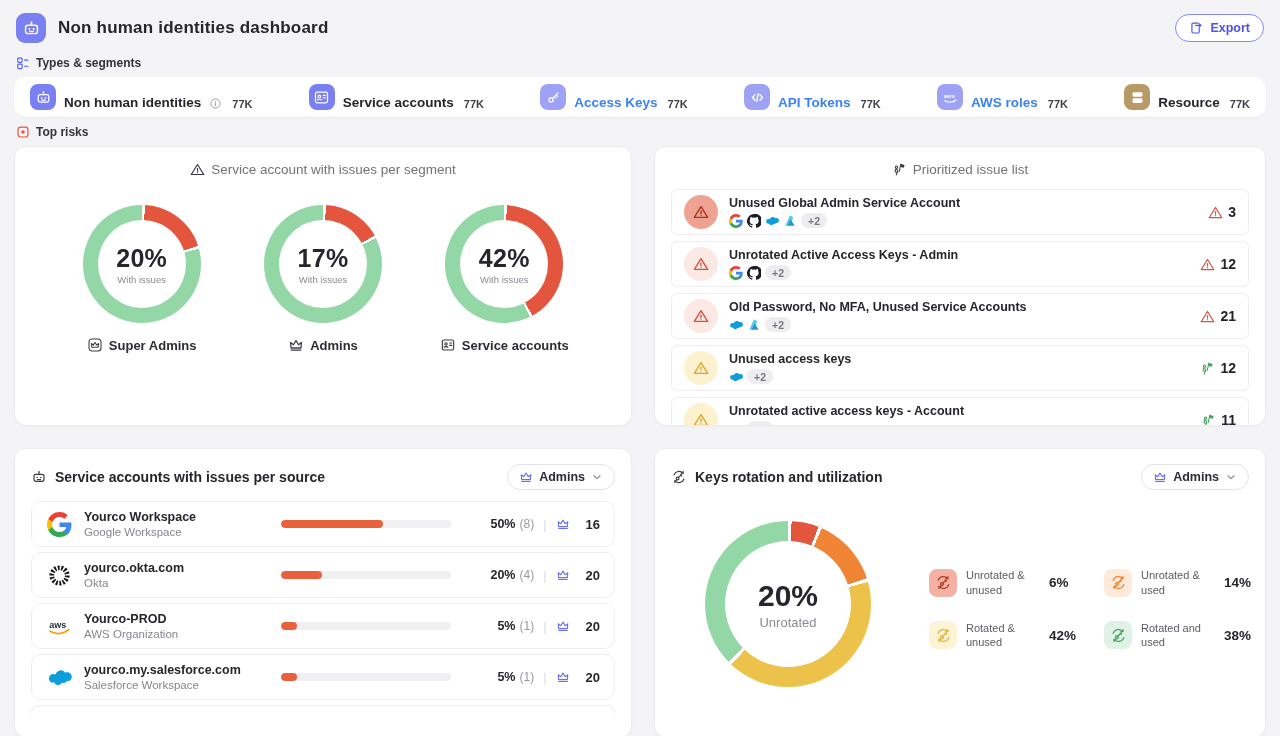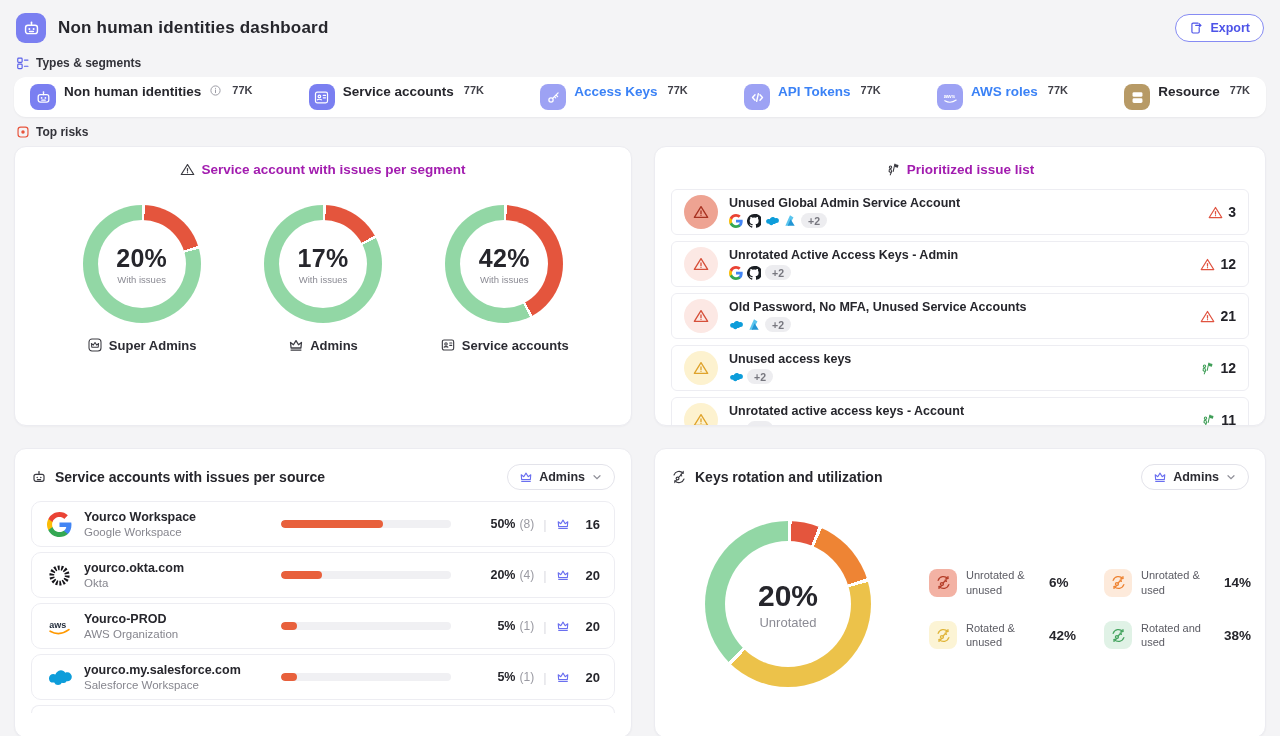--- a/index.html
+++ b/index.html
@@ -18,38 +18,38 @@
   .export-btn svg{width:14px;height:14px}
 
   
   .section-label{display:flex;gap:6px;font-size:12px;font-weight:700;color:#33333a;padding:4px 16px 7px}
   .section-label svg{width:14px;height:14px}
   .section-label.risks{margin-top:4px}
 
   
   .types-card{margin:0 14px;background:#fff;border-radius:12px;padding:7px 16px;display:flex;align-items:center;
       justify-content:space-between;box-shadow:0 1px 2px rgba(20,20,40,.05)}
-  .type-item{display:flex;align-items:flex-start;gap:8px;cursor:pointer}
+  .type-item{display:flex;align-items:flex-end;gap:8px;cursor:pointer}
   .type-icon{width:26px;height:26px;border-radius:8px;display:flex;align-items:center;justify-content:center;flex:none}
   .type-icon svg{width:17px;height:17px}
   .type-icon.strong{background:#7a7ff1}
   .type-icon.light{background:#9da2f4}
   .type-icon.tan{background:#b79a66}
   .type-name{font-size:13.5px;font-weight:700;white-space:nowrap}
   .type-name.muted{color:#3b82f6}
   .type-count{font-size:11px;font-weight:700;color:#3f3f47;margin-left:2px}
   .info-ic svg{width:13px;height:13px}
 
   
   .grid{display:grid;grid-template-columns:618px 612px;gap:22px;padding:0 14px}
   .grid.bottom{margin-top:22px}
   .panel{background:#fff;border-radius:12px;border:1px solid #ececf1;box-shadow:0 1px 2px rgba(20,20,40,.03);box-sizing:border-box}
   .grid.top .panel{height:280px;overflow:hidden}
   .grid.bottom .panel{height:290px;overflow:hidden}
-  .panel-title-center{display:flex;justify-content:center;align-items:center;gap:6px;font-size:13.5px;font-weight:700;padding:15px 0 0;color:#a21caf}
+  .panel-title-center{display:flex;justify-content:center;align-items:center;gap:6px;font-size:13.5px;font-weight:400;padding:15px 0 0;color:#737373}
   .panel-title-center svg{width:15px;height:15px;color:#3a3a41}
 
   
   .donut-row{display:flex;justify-content:space-around;padding:28px 36px 0}
   .donut-block{display:flex;flex-direction:column;align-items:center;width:160px}
   .seg-donut{width:118px;height:118px;border-radius:50%;position:relative}
   .donut-hole{position:absolute;inset:15px;background:#fff;border-radius:50%;display:flex;flex-direction:column;align-items:center;justify-content:center}
   .donut-pct{font-size:25px;font-weight:700;letter-spacing:.3px}
   .donut-sub{font-size:9.5px;color:#8b8b94;margin-top:1px}
   .donut-label{margin-top:14px;display:flex;align-items:center;gap:6px;font-size:13px;font-weight:700;color:#2c2c33}

